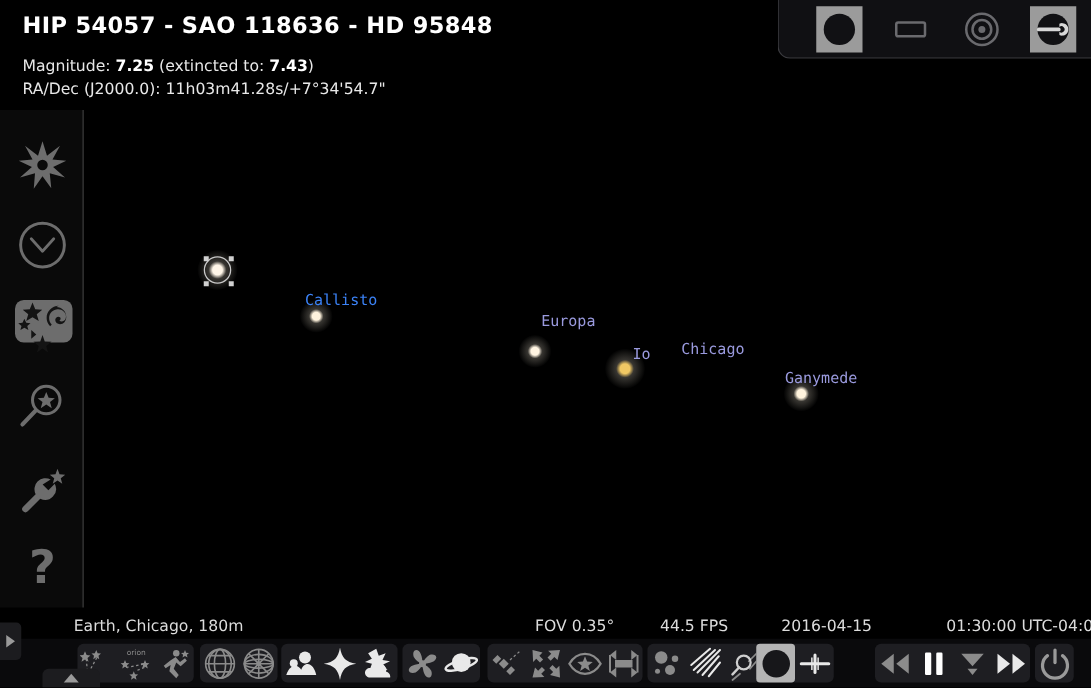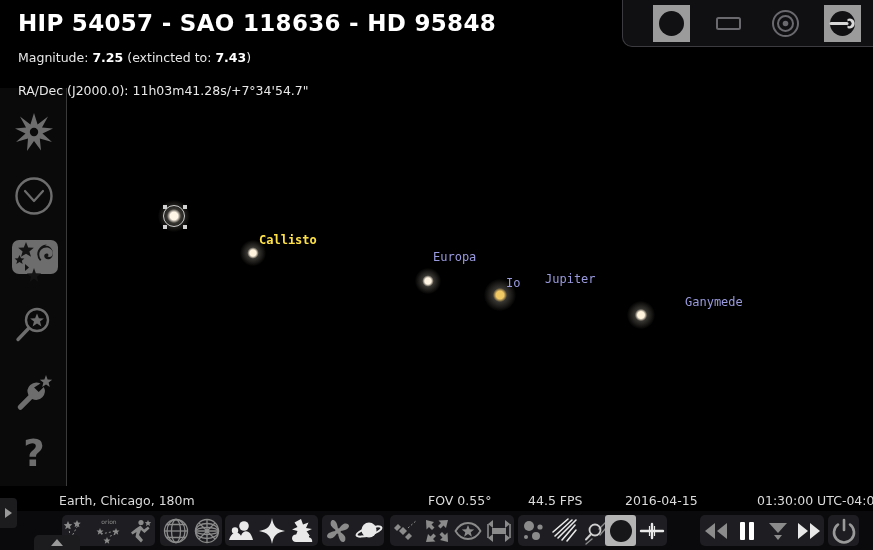--- a/index.html
+++ b/index.html
@@ -16,26 +16,26 @@
     position: absolute; left: 0; top: 0; width: 873px; height: 550px;
     background: #000;
   }
 
   
   #info-panel {
     position: absolute; left: 18px; top: 10px; z-index: 30;
     color: #ffffff; text-shadow: 0 0 3px #000;
   }
   #obj-title {
-    font-size: 23px; font-weight: bold; letter-spacing: .3px;
+    font-size: 18px; font-weight: bold; letter-spacing: .3px;
     color: #ffffff; white-space: nowrap;
   }
   .info-line {
     font-size: 12.5px; color: #e8e8e8; white-space: nowrap;
-    margin-top: 18px; line-height: 15px;
+    margin-top: 3px; line-height: 15px;
   }
   #info-mag { margin-top: 14px; }
   .info-line b { color: #ffffff; font-weight: bold; }
 
   
   #sidebar {
     position: absolute; left: 0; top: 88px; width: 67px; height: 398px;
     background: #0a0a0a; border-right: 1px solid #3a3a3a;
     z-index: 25;
   }
@@ -134,29 +134,29 @@
 
   <div id="sky">
     <div id="sky-objects">
         <div class="sky-obj" style="left: 158px; top: 200px; width: 32px; height: 32px; border-radius: 50%; background: radial-gradient(circle, rgb(255, 246, 232) 0%, rgb(255, 246, 232) 17.1875%, rgba(255, 245, 225, 0.22) 31.25%, rgba(255, 245, 225, 0) 72%);"></div>
         <div id="sel-marker" style="left: 163px; top: 205px;"></div>
         <div class="sky-obj" style="left: 162.5px; top: 204.5px; width: 4px; height: 4px; background: rgb(208, 208, 208);"></div>
         <div class="sky-obj" style="left: 182.5px; top: 204.5px; width: 4px; height: 4px; background: rgb(208, 208, 208);"></div>
         <div class="sky-obj" style="left: 162.5px; top: 224.5px; width: 4px; height: 4px; background: rgb(208, 208, 208);"></div>
         <div class="sky-obj" style="left: 182.5px; top: 224.5px; width: 4px; height: 4px; background: rgb(208, 208, 208);"></div>
         <div class="sky-obj" style="left: 240.2px; top: 240.2px; width: 25.6px; height: 25.6px; border-radius: 50%; background: radial-gradient(circle, rgb(255, 243, 221) 0%, rgb(255, 243, 221) 17.1875%, rgba(255, 245, 225, 0.22) 31.25%, rgba(255, 245, 225, 0) 72%);"></div>
-        <div class="lbl" style="left: 259px; top: 233px; color: #fde047; font-weight: bold;">Callisto</div>
+        <div class="lbl" style="left: 244px; top: 233px; color: #3b82f6;">Callisto</div>
         <div class="sky-obj" style="left: 415.2px; top: 268.2px; width: 25.6px; height: 25.6px; border-radius: 50%; background: radial-gradient(circle, rgb(255, 244, 226) 0%, rgb(255, 244, 226) 17.1875%, rgba(255, 245, 225, 0.22) 31.25%, rgba(255, 245, 225, 0) 72%);"></div>
         <div class="lbl" style="left: 433px; top: 250px; color: rgb(154, 154, 222);">Europa</div>
         <div class="sky-obj" style="left: 484px; top: 279px; width: 32px; height: 32px; border-radius: 50%; background: radial-gradient(circle, rgb(240, 200, 100) 0%, rgb(240, 200, 100) 17.1875%, rgba(255, 245, 225, 0.22) 31.25%, rgba(255, 245, 225, 0) 72%);"></div>
         <div class="lbl" style="left: 506px; top: 276px; color: rgb(154, 154, 222);">Io</div>
         <div class="sky-obj" style="left: 521px; top: 288px; width: 22px; height: 22px; border-radius: 50%; overflow: hidden; box-shadow: rgba(0, 0, 0, 0.55) -3px -2px 5px inset;"></div>
-        <div class="lbl" style="left: 545px; top: 272px; color: rgb(154, 154, 222);">Jupiter</div>
+        <div class="lbl" style="left: 545px; top: 272px; color: rgb(154, 154, 222);">Chicago</div>
         <div class="sky-obj" style="left: 626.6px; top: 300.6px; width: 28.8px; height: 28.8px; border-radius: 50%; background: radial-gradient(circle, rgb(255, 243, 221) 0%, rgb(255, 243, 221) 17.1875%, rgba(255, 245, 225, 0.22) 31.25%, rgba(255, 245, 225, 0) 72%);"></div>
-        <div class="lbl" style="left: 685px; top: 295px; color: rgb(154, 154, 222);">Ganymede</div>
+        <div class="lbl" style="left: 628px; top: 295px; color: rgb(154, 154, 222);">Ganymede</div>
       </div>
   </div>
 
   <div id="info-panel">
     <div id="obj-title">HIP 54057 - SAO 118636 - HD 95848</div>
     <div class="info-line" id="info-mag">
       <span>Magnitude:</span>
       <b>7.25</b>
       <span>(extincted to:</span>
       <b>7.43</b><span>)</span>
@@ -273,21 +273,21 @@
           <circle cx="15.5" cy="15.5" r="12.5" fill="#111114"></circle>
           <path d="M4 15.5 L20 15.5" stroke="#d8d8d8" stroke-width="3" stroke-linecap="round"></path>
           <path d="M20.5 11 a5 5 0 1 1 0 9 l0 -2.6 a2.5 2.5 0 1 0 0 -3.8 Z" fill="#d8d8d8"></path>
         </svg>
       </span>
     </div>
   </div>
 
   <div id="statusbar">
     <span id="st-location">Earth, Chicago, 180m</span>
-    <span id="st-fov">FOV 0.55°</span>
+    <span id="st-fov">FOV 0.35°</span>
     <span id="st-fps">44.5 FPS</span>
     <span id="st-date">2016-04-15</span>
     <span id="st-time">01:30:00 UTC-04:00</span>
   </div>
 
   <div id="botbar">
 
     <div class="grp" style="left:62px">
       <div class="bbtn">
         <span>

